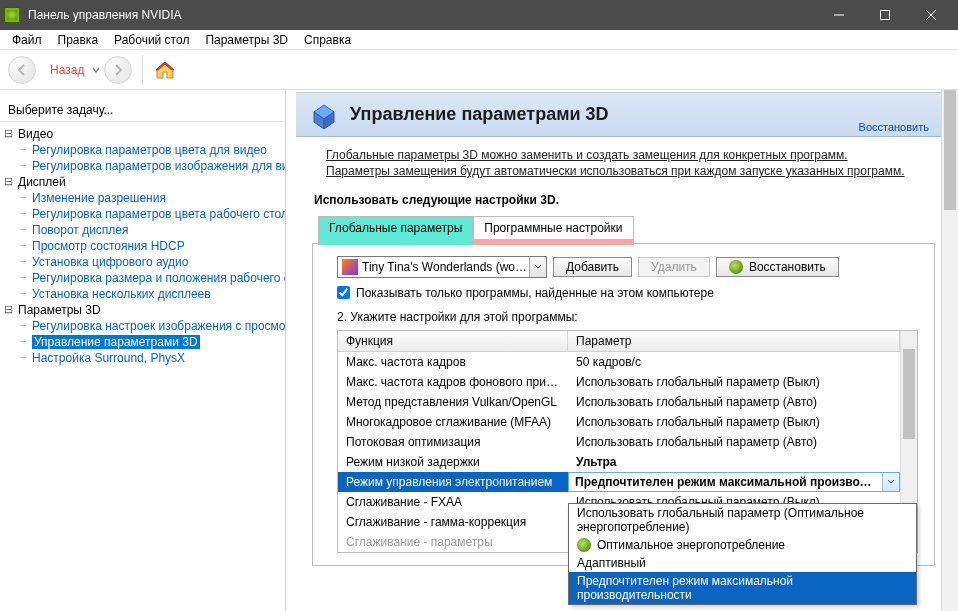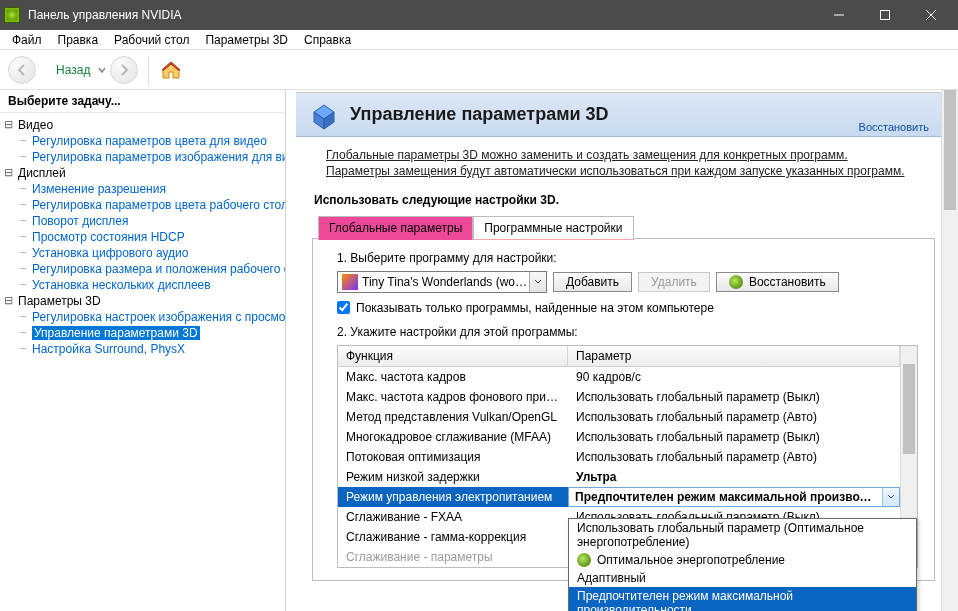--- a/index.html
+++ b/index.html
@@ -15,30 +15,30 @@
 .win-btn svg { stroke: #fff; }
 
 
 .menubar { height: 20px; display: flex; align-items: center; padding: 0 4px; border-bottom: 1px solid #e0e0e0; }
 .menubar .item { padding: 2px 8px; }
 
 
 .toolbar { height: 40px; display: flex; align-items: center; padding: 0 8px; gap: 4px; border-bottom: 1px solid #e0e0e0; }
 .tbtn { width: 28px; height: 28px; border-radius: 50%; background: radial-gradient(circle at 30% 30%, #fafafa, #d0d0d0); border: 1px solid #bbb; display: flex; align-items: center; justify-content: center; }
 .tbtn.disabled { opacity: .6; }
-.back-label { color: #15803d; margin: 0 4px 0 16px; }
+.back-label { color: #ef4444; margin: 0 4px 0 10px; }
 .sep { width: 1px; height: 30px; background: #ddd; margin: 0 6px; }
 .home { width: 24px; height: 24px; display:flex; align-items:center; justify-content:center; }
 
 
 .main { display: flex; height: calc(611px - 30px - 20px - 40px); }
 
 
 .left { width: 286px; border-right: 1px solid #d0d0d0; display: flex; flex-direction: column; }
-.left-header { padding: 4px 8px; font-weight: bold; border-bottom: 1px solid #e8e8e8; }
+.left-header { padding: 4px 8px; font-weight: normal; border-bottom: 1px solid #e8e8e8; margin-top: 9px; }
 .tree { padding: 4px 0 4px 4px; overflow: hidden; white-space: nowrap; }
 .tree-node { padding: 1px 0 1px 14px; position: relative; }
 .tree-node.cat { color: #000; }
 .tree-node.cat::before { content: "⊟"; position: absolute; left: 0; top: 1px; color: #666; font-size: 11px; }
 .tree-leaf { padding: 1px 0 1px 28px; position: relative; color: #0066cc; }
 .tree-leaf::before { content: ""; position: absolute; left: 16px; top: 7px; width: 6px; height: 1px; background: #bbb; }
 .tree-leaf.selected span { background: #0078d7; color: #fff; padding: 0 2px; }
 
 
 .right { flex: 1; position: relative; overflow: hidden; }
@@ -50,22 +50,22 @@
 .page-header .cube { width: 32px; height: 32px; display:flex; align-items:center; justify-content:center; }
 .page-title { font-size: 18px; font-weight: 600; color: #1a1a1a; }
 .restore-link { position: absolute; right: 12px; bottom: 3px; color: #0b4da2; font-size: 11px; }
 
 .desc { padding: 10px 30px 12px 30px; color: #222; line-height: 1.35; text-decoration: underline; }
 .section-label { padding: 2px 18px 8px 18px; font-weight: bold; }
 
 
 .tabs-row { display: flex; padding-left: 22px; position: relative; }
 .tabs-row::after { content: ""; position: absolute; left: 16px; right: 6px; bottom: 0; height: 1px; background: #bcbcbc; }
-.tab { padding: 4px 10px; border: 1px solid #bcbcbc; background: #ec4899; border-bottom: none; position: relative; top: 1px; z-index: 1; }
-.tab.active { background: #fff; border-bottom: 1px solid #fca5a5; z-index: 2; }
+.tab { padding: 4px 10px; border: 1px solid #bcbcbc; background: #5eead4; border-bottom: none; position: relative; top: 1px; z-index: 1; }
+.tab.active { background: #fff; border-bottom: 6px solid #fca5a5; z-index: 2; }
 .tab-panel { margin: 0 6px 0 16px; border: 1px solid #bcbcbc; border-top: none; padding: 12px 16px 12px 24px; }
 
 .row-label { margin-bottom: 6px; }
 .select-row { display: flex; align-items: center; gap: 6px; margin-bottom: 8px; }
 .combo { display: flex; align-items: center; border: 1px solid #7a7a7a; height: 22px; width: 210px; background: #fff; }
 .combo .cicon { width: 16px; height: 16px; margin: 0 4px; background: linear-gradient(135deg,#ff8a00,#7a2fff); }
 .combo .ctext { flex: 1; white-space: nowrap; overflow: hidden; text-overflow: ellipsis; }
 .combo .carrow { width: 17px; height: 20px; border-left: 1px solid #aaa; display:flex; align-items:center; justify-content:center; background: linear-gradient(#f8f8f8,#e4e4e4); }
 .btn { height: 20px; padding: 0 12px; border: 1px solid #8a8a8a; background: linear-gradient(#fdfdfd,#e7e7e7); display:flex; align-items:center; }
 .btn.disabled { color: #9a9a9a; border-color: #c8c8c8; background: #f3f3f3; }
@@ -201,21 +201,20 @@
       </div>
       <div class="desc">Глобальные параметры 3D можно заменить и создать замещения для конкретных программ. Параметры замещения будут автоматически использоваться при каждом запуске указанных программ.</div>
       <div class="section-label">Использовать следующие настройки 3D.</div>
 
       <div class="tabs-row">
         <div class="tab">Глобальные параметры</div>
         <div class="tab active">Программные настройки</div>
       </div>
 
       <div class="tab-panel">
-        <div class="row-label">1. Выберите программу для настройки:</div>
         <div class="select-row">
           <div class="combo">
             <div class="cicon"></div>
             <div class="ctext">Tiny Tina's Wonderlands (wonderlands.exe)</div>
             <div class="carrow">
                 <svg width="8" height="8">
                   <path d="M1 2 L4 5 L7 2" fill="none" stroke="#333" stroke-width="1"></path>
                 </svg>
               </div>
           </div>
@@ -241,21 +240,21 @@
               <div class="thumb"></div>
             </div>
           <div class="tbl">
             <div class="tbl-head">
               <div class="th col-func">Функция</div>
               <div class="th col-param">Параметр</div>
             </div>
             <div class="tbl-body" id="tbl-body">
                 <div class="tr">
                   <div class="td func">Макс. частота кадров</div>
-                  <div class="td param">90 кадров/с</div>
+                  <div class="td param">50 кадров/с</div>
                 </div>
                 <div class="tr">
                   <div class="td func">Макс. частота кадров фонового приложения</div>
                   <div class="td param">Использовать глобальный параметр (Выкл)</div>
                 </div>
                 <div class="tr">
                   <div class="td func">Метод представления Vulkan/OpenGL</div>
                   <div class="td param">Использовать глобальный параметр (Авто)</div>
                 </div>
                 <div class="tr">

